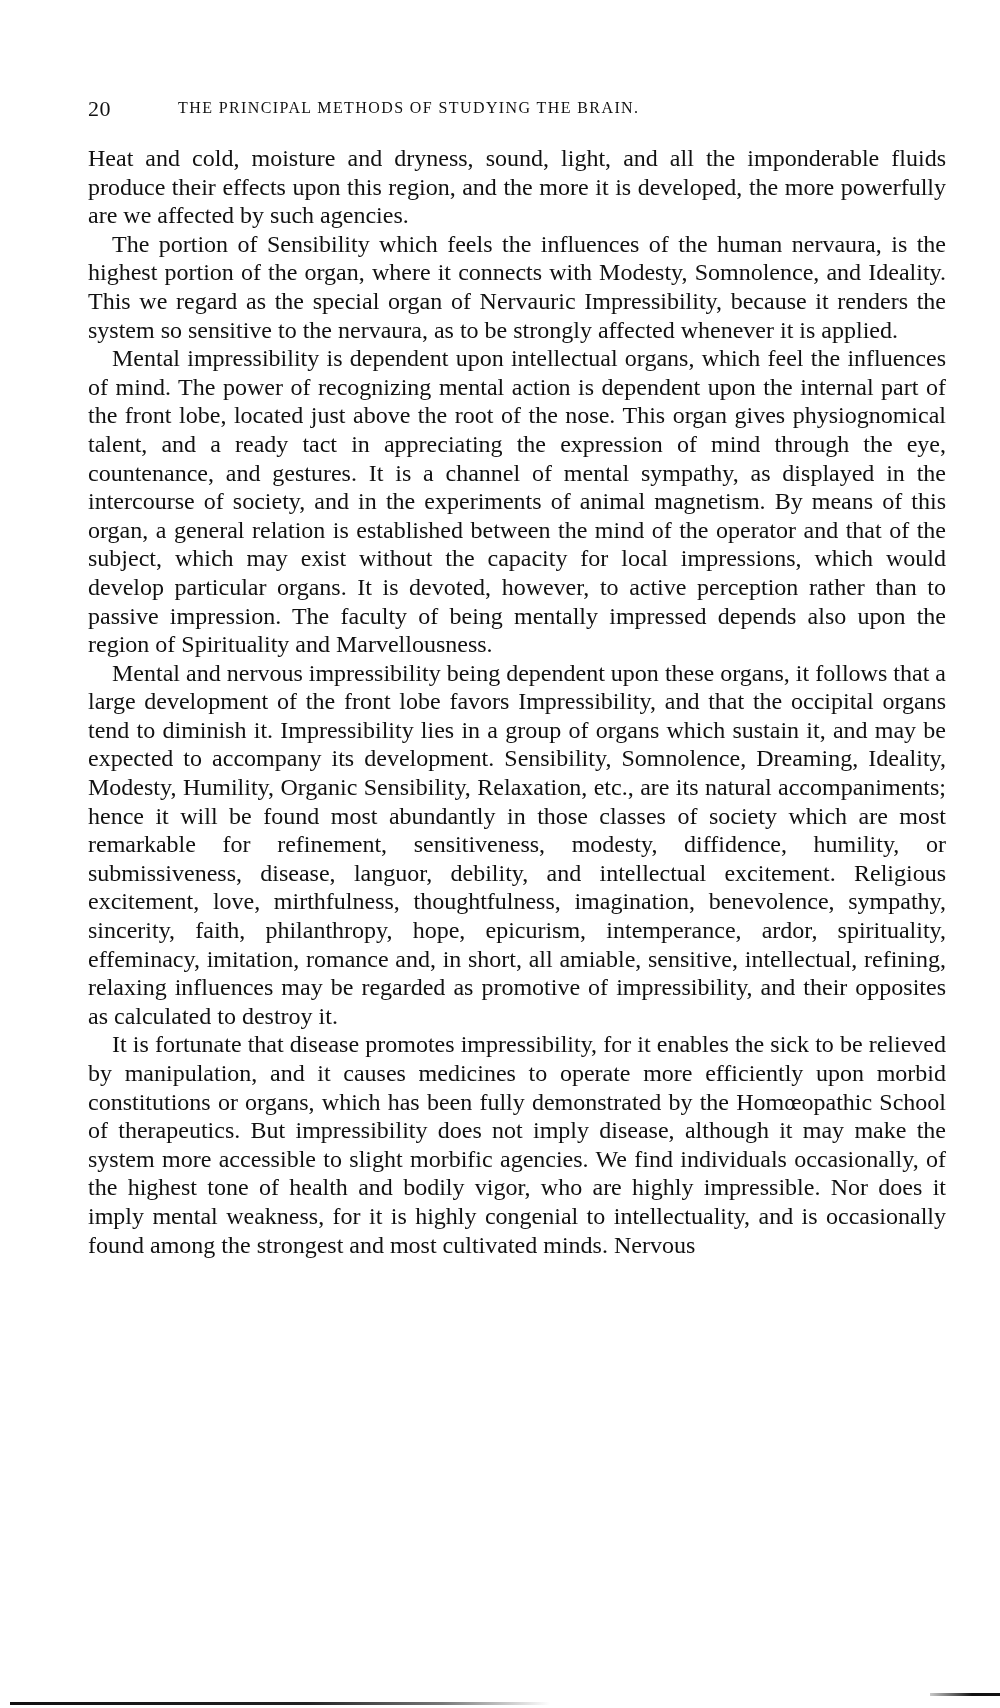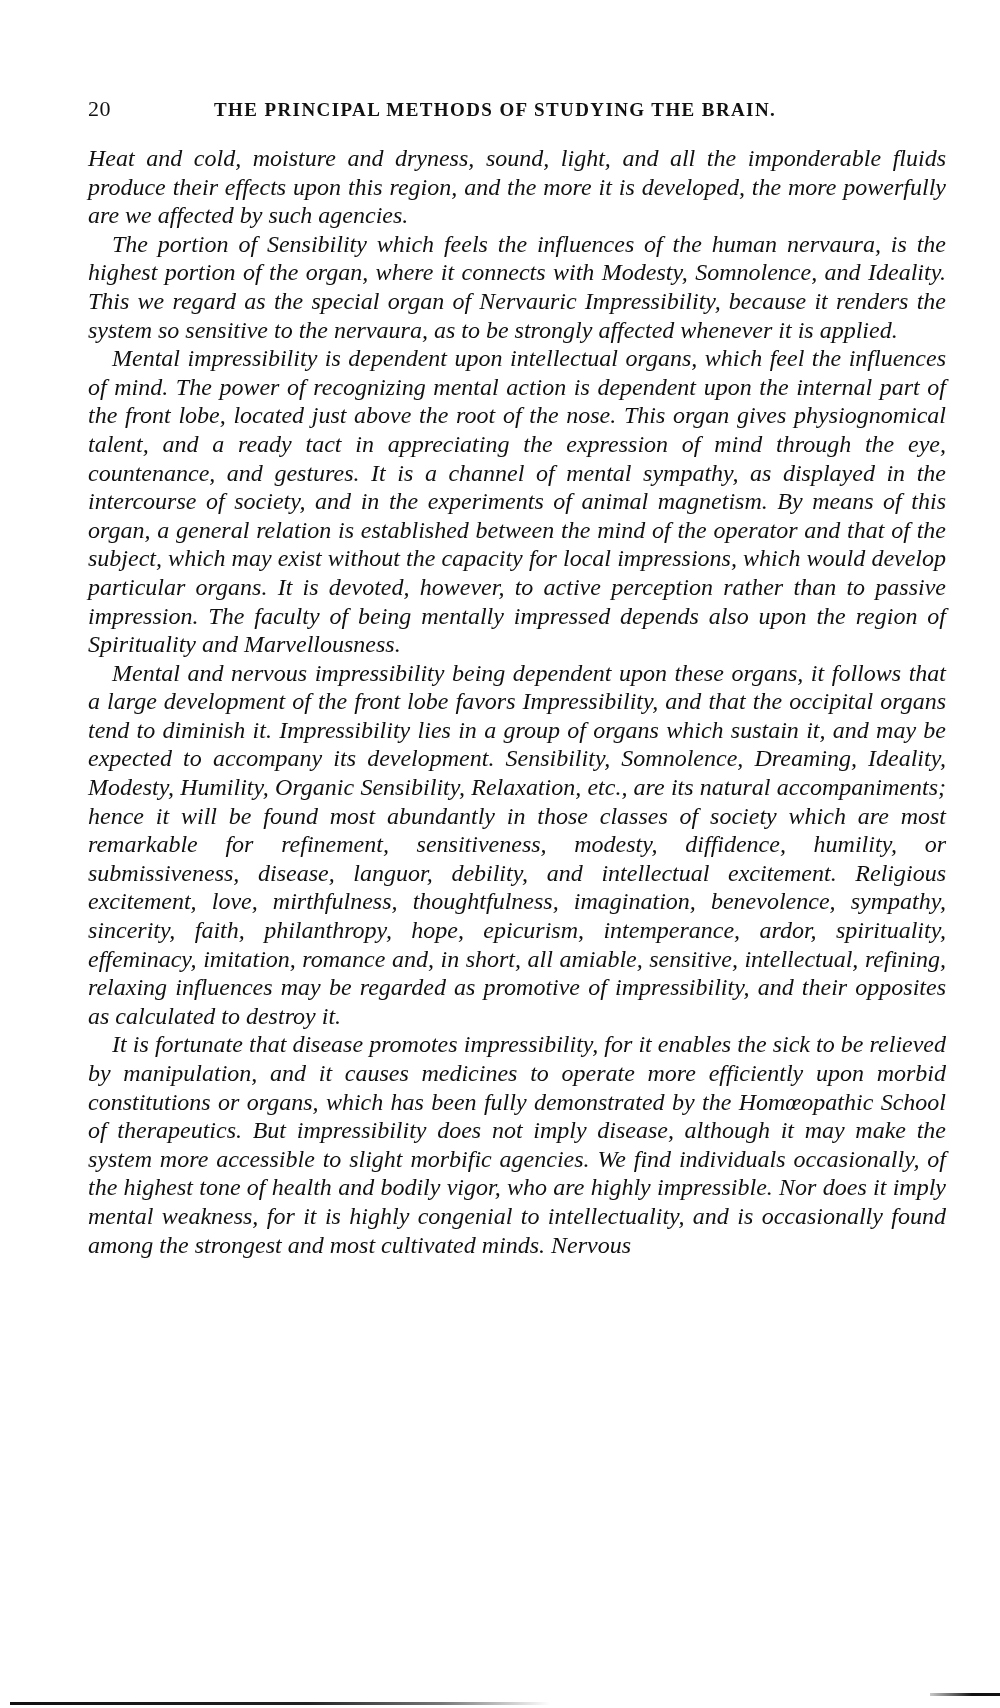--- a/index.html
+++ b/index.html
@@ -34,37 +34,35 @@
       position: absolute;
       left: 0;
       top: 0;
       font-size: 22px;
       letter-spacing: 0.5px;
     }
     .head-title {
       position: absolute;
       left: 90px;
       top: 3px;
-      font-size: 19px;
+      font-size: 16px;
       letter-spacing: 1.4px;
       text-transform: uppercase;
       font-variant: small-caps;
-      font-weight: bold;
-      margin-left: 36px;
+      font-weight: normal;
     }
     .body-text {
       position: absolute;
       left: 88px;
       top: 144px;
       width: 858px;
       font-family: "Liberation Serif", "DejaVu Serif", serif;
       font-size: 24px;
       line-height: 28.6px;
       text-align: justify;
-      font-style: italic;
     }
     .body-text p {
       margin: 0;
       text-indent: 24px;
       hyphens: manual;
     }
     .body-text p.first {
       text-indent: 0;
     }
     .rule-left {

